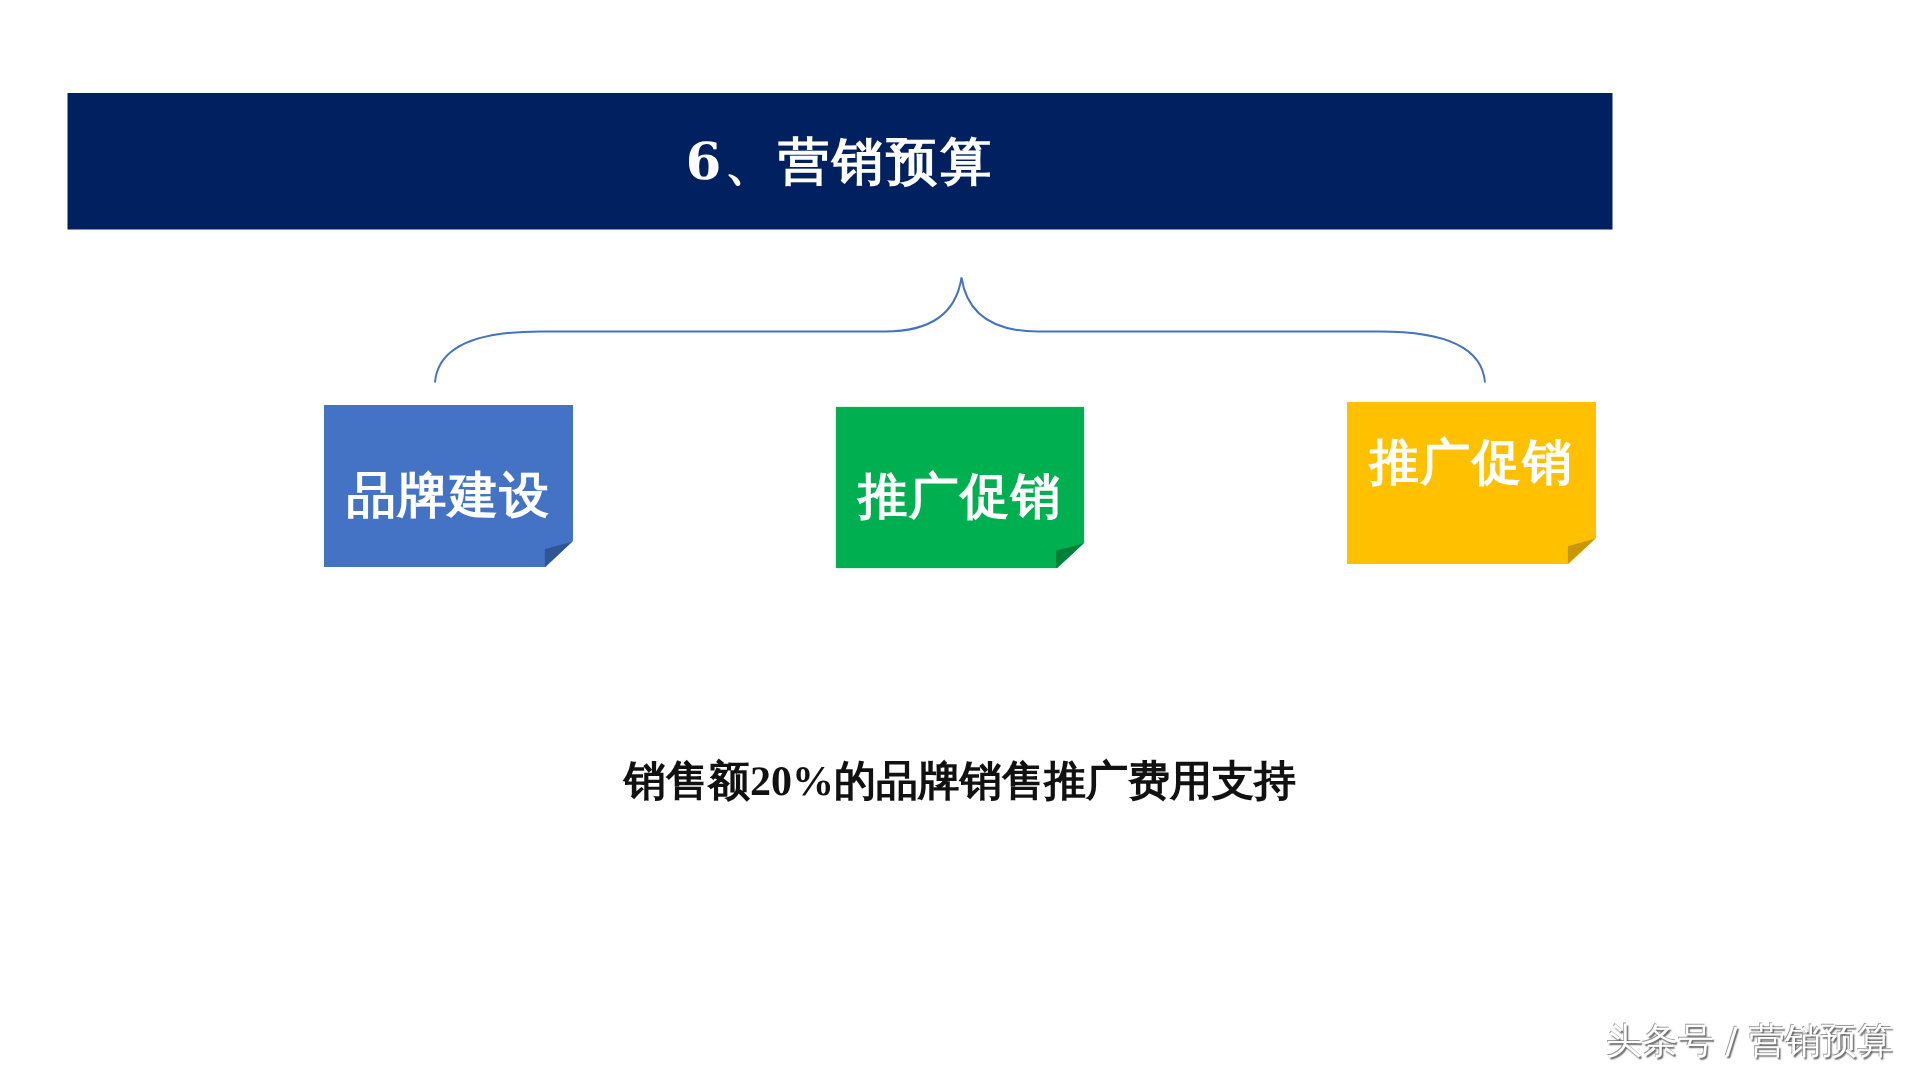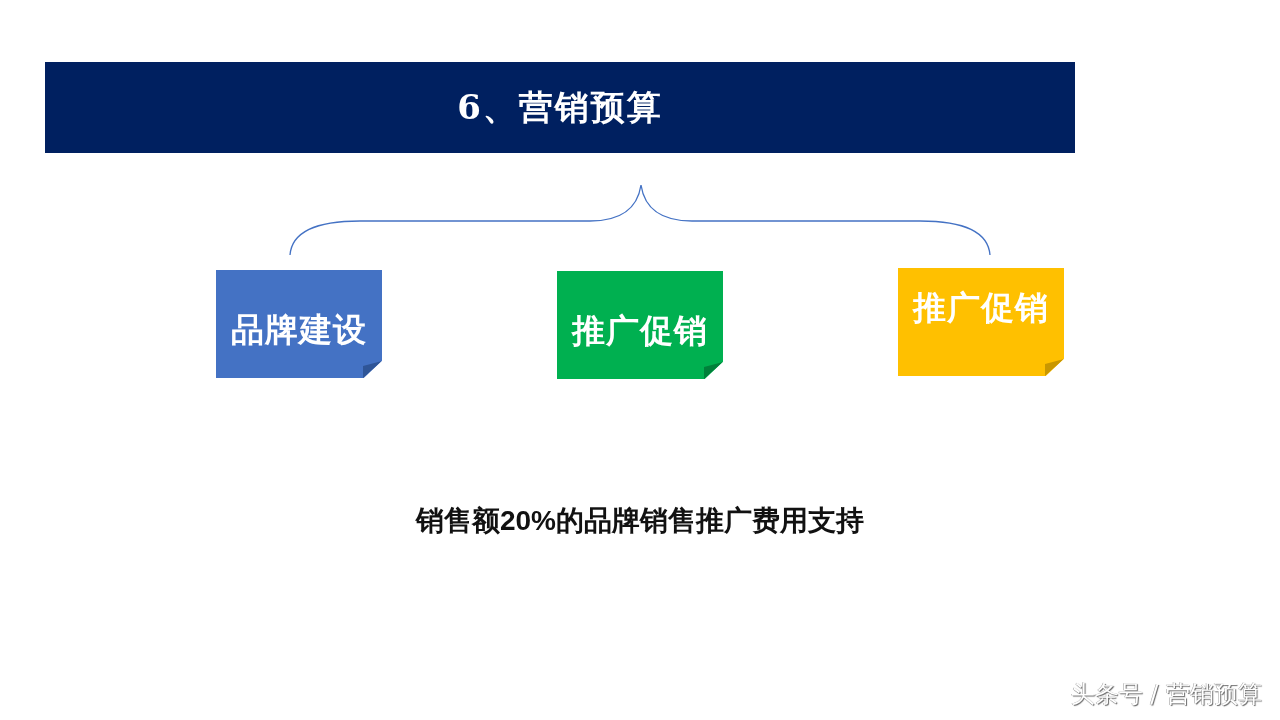--- a/index.html
+++ b/index.html
@@ -32,21 +32,21 @@
     }
     .card-blue { left: 216px; top: 270px; background: #4472C4; }
     .card-blue .curl { background: #2f5597; }
     .card-green { left: 557px; top: 271px; background: #00B050; }
     .card-green .curl { background: #00803a; }
     .card-yellow { left: 898px; top: 268px; background: #FFC000; padding-top: 18px; }
     .card-yellow .curl { background: #c99700; }
     .summary {
       position: absolute; left: 0; top: 502px; width: 1280px; text-align: center;
       font-size: 28px; font-weight: bold; color: #111111;
-      font-family: Liberation Sans, sans-serif;
+      font-family: Liberation Serif, serif;
     }
     .watermark {
       position: absolute; right: 18px; top: 678px;
       font-size: 24px; color: #ffffff;
       font-family: "DejaVu Sans", "Liberation Sans", sans-serif;
       text-shadow: 1px 1px 1px #666, -0.5px -0.5px 0 #999;
     }
   </style>
 </head>
 <body>

